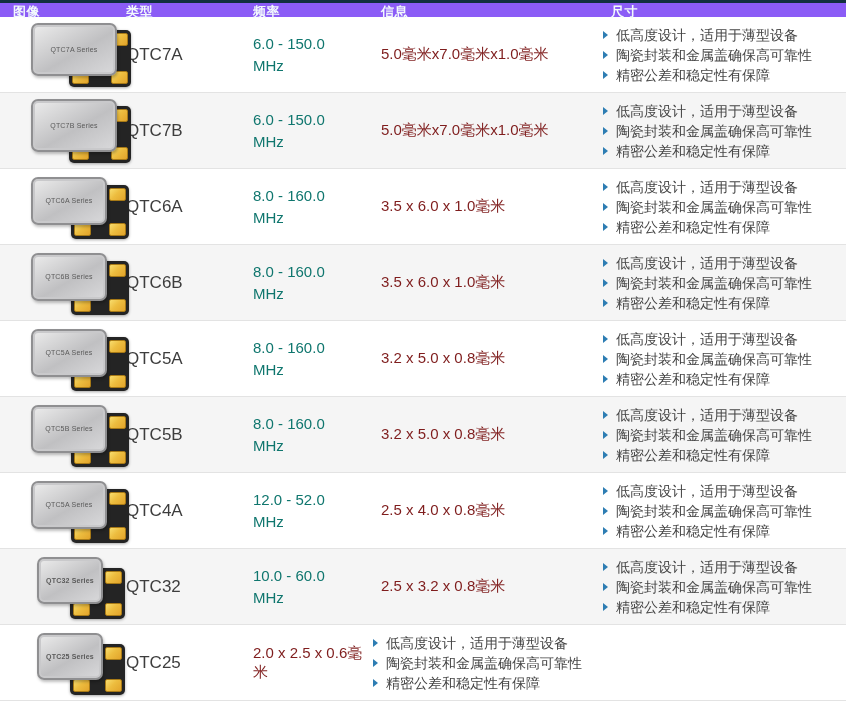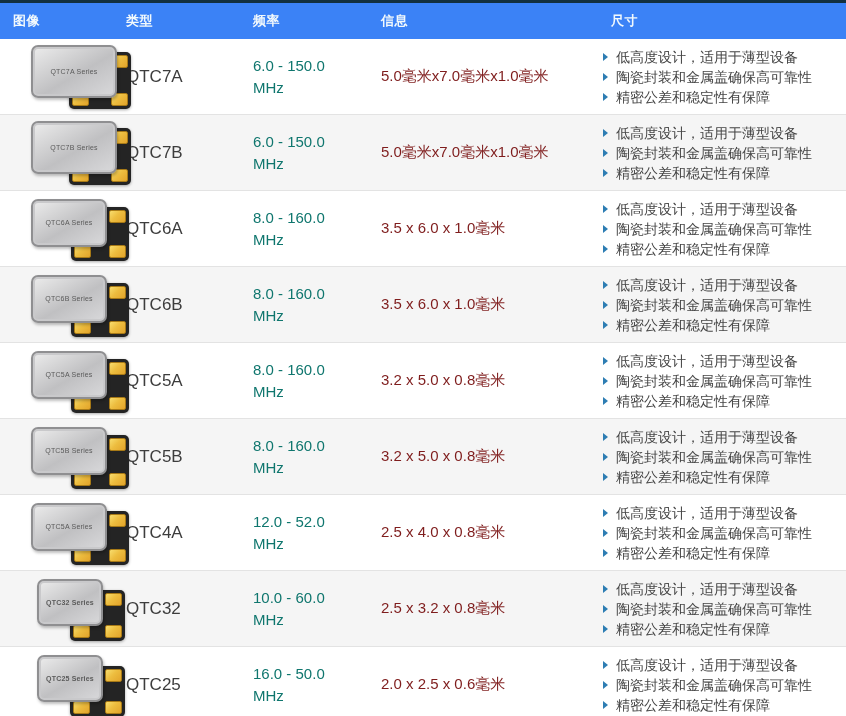--- a/index.html
+++ b/index.html
@@ -4,22 +4,22 @@
 <style>
   * { box-sizing: border-box; margin: 0; padding: 0; }
   html,body { width: 846px; background: #ffffff; font-family: "Liberation Sans", "DejaVu Sans", sans-serif; }
   .page { width: 846px; min-height: 716px; background: #fff; }
 
   
   .table { width: 846px; border-top: 3px solid #12303F; }
   .thead {
     display: grid;
     grid-template-columns: 113px 127px 128px 230px 1fr;
-    background: #3b82f6;
-    height: 36px;
+    background: #8b5cf6;
+    height: 14px;
     align-items: center;
   }
   .th {
     color: #F2F9FC;
     font-size: 13px;
     font-weight: 600;
     padding-left: 13px;
     letter-spacing: .5px;
     white-space: nowrap;
   }
@@ -444,23 +444,20 @@
           <span class="pad pad-br"></span>
         </div>
         <div class="chip-lid">
           <span class="chip-label">QTC25 Series</span>
         </div>
       </div>
     </div>
     <div class="td td-type">
       <span>QTC25</span>
     </div>
-    <div class="td td-freq">
-      <span>16.0 - 50.0 MHz</span>
-    </div>
     <div class="td td-size">
       <span>2.0 x 2.5 x 0.6毫米</span>
     </div>
     <div class="td td-info">
       <ul class="info-list">
         <li>
           <span class="tri"></span>
           <span>低高度设计，适用于薄型设备</span>
         </li>
         <li>

